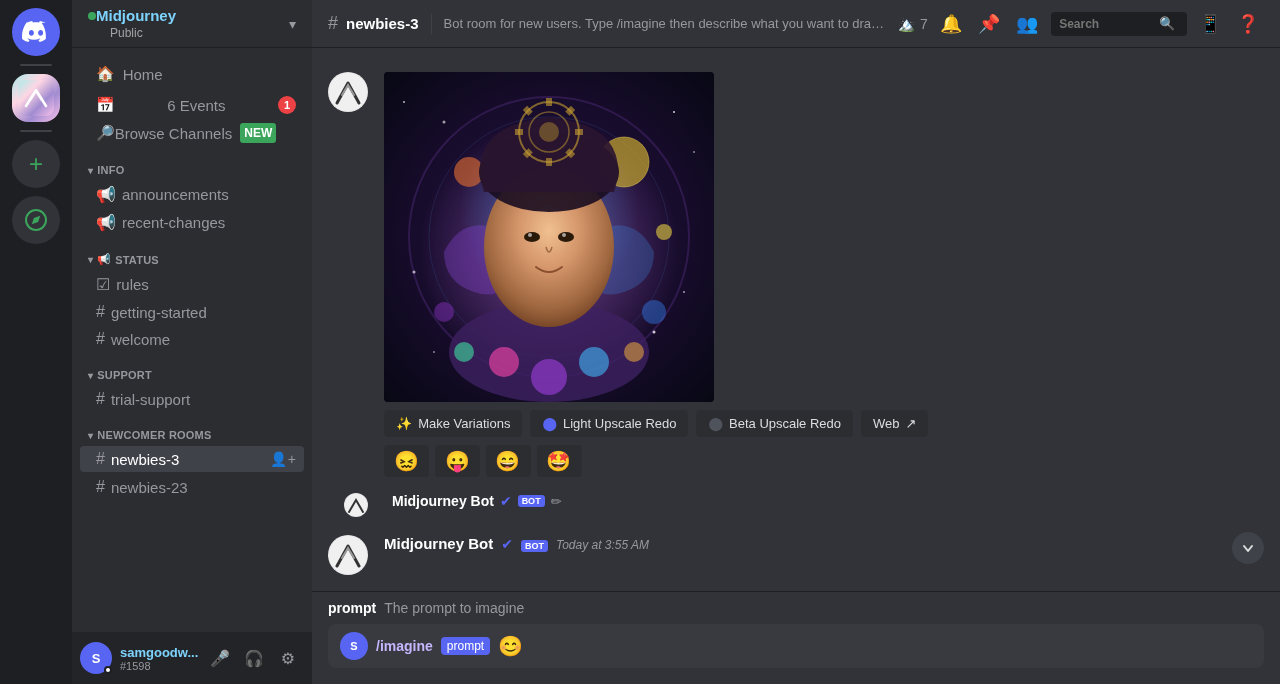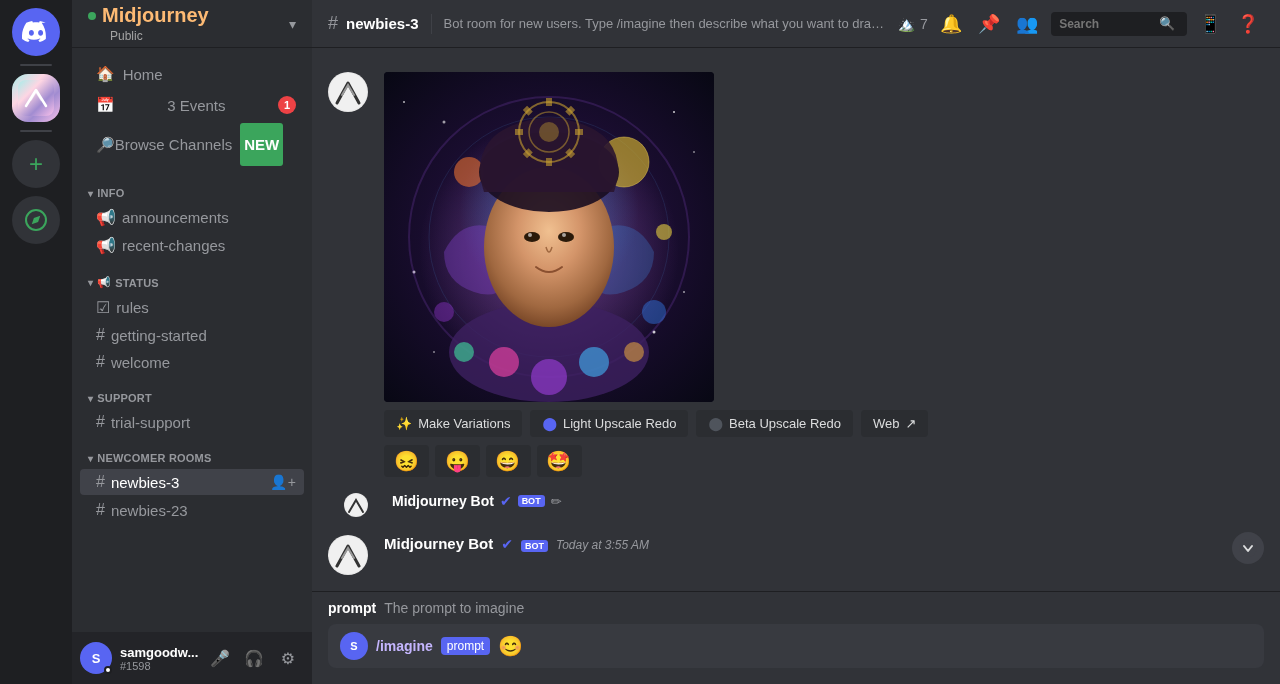--- a/index.html
+++ b/index.html
@@ -70,25 +70,24 @@
       height: 48px;
       padding: 0 16px;
       display: flex;
       align-items: center;
       justify-content: space-between;
       border-bottom: 1px solid #1e1f22;
       cursor: pointer;
     }
     .server-header-name {
       font-weight: 600;
-      font-size: 20px;
-      color: #fdba74;
-      display: flex;
-      align-items: center;
-      gap: 6px;
+      font-size: 15px;
+      color: #7dd3fc;
+      display: flex;
+      align-items: center;
     }
     .online-dot {
       width: 8px; height: 8px;
       border-radius: 50%;
       background: #3ba55c;
     }
     .public-tag {
       font-size: 12px;
       color: #a3a3a3;
       padding: 2px 0 0 22px;
@@ -168,24 +167,24 @@
       padding: 4px 8px 4px 16px;
       cursor: pointer;
       border-radius: 4px;
       margin: 1px 8px;
       color: #96989d;
       font-size: 15px;
     }
     .browse-channels .new-badge {
       background: #3ba55c;
       color: white;
-      font-size: 15px;
+      font-size: 12px;
       font-weight: 700;
       border-radius: 3px;
-      padding: 13px 4px;
+      padding: 3px 4px;
       margin-left: 8px;
     }
 
     
     .user-area {
       height: 52px;
       background: #232428;
       display: flex;
       align-items: center;
       padding: 0 8px;
@@ -196,21 +195,21 @@
       border-radius: 50%;
       background: #5865f2;
       display: flex; align-items: center; justify-content: center;
       color: white;
       font-size: 13px;
       font-weight: 600;
       cursor: pointer;
       position: relative;
     }
     .user-info { flex: 1; padding-left: 4px; }
-    .user-name { font-size: 13px; font-weight: 600; color: #ffffff; }
+    .user-name { font-size: 13px; font-weight: 600; color: #7dd3fc; }
     .user-tag { font-size: 11px; color: #96989d; }
     .user-controls {
       display: flex;
       align-items: center;
       gap: 2px;
     }
     .user-control-btn {
       width: 32px; height: 32px;
       border-radius: 4px;
       display: flex; align-items: center; justify-content: center;
@@ -581,21 +580,21 @@
     <span style="color:#96989d;">▾</span>
   </div>
 
   <div class="channel-list">
     <div class="home-item">
       <span class="ch-icon">🏠</span>
       <span>Home</span>
     </div>
     <div class="events-item">
       <span class="ch-icon">📅</span>
-      <span>3 Events</span>
+      <span>6 Events</span>
       <span class="events-badge">1</span>
     </div>
     <div class="browse-channels">
       <span class="ch-icon">🔎</span>
       <span>Browse Channels</span>
       <span class="new-badge">NEW</span>
     </div>
 
     <div class="channel-category">
       <span class="arrow">▾</span>

